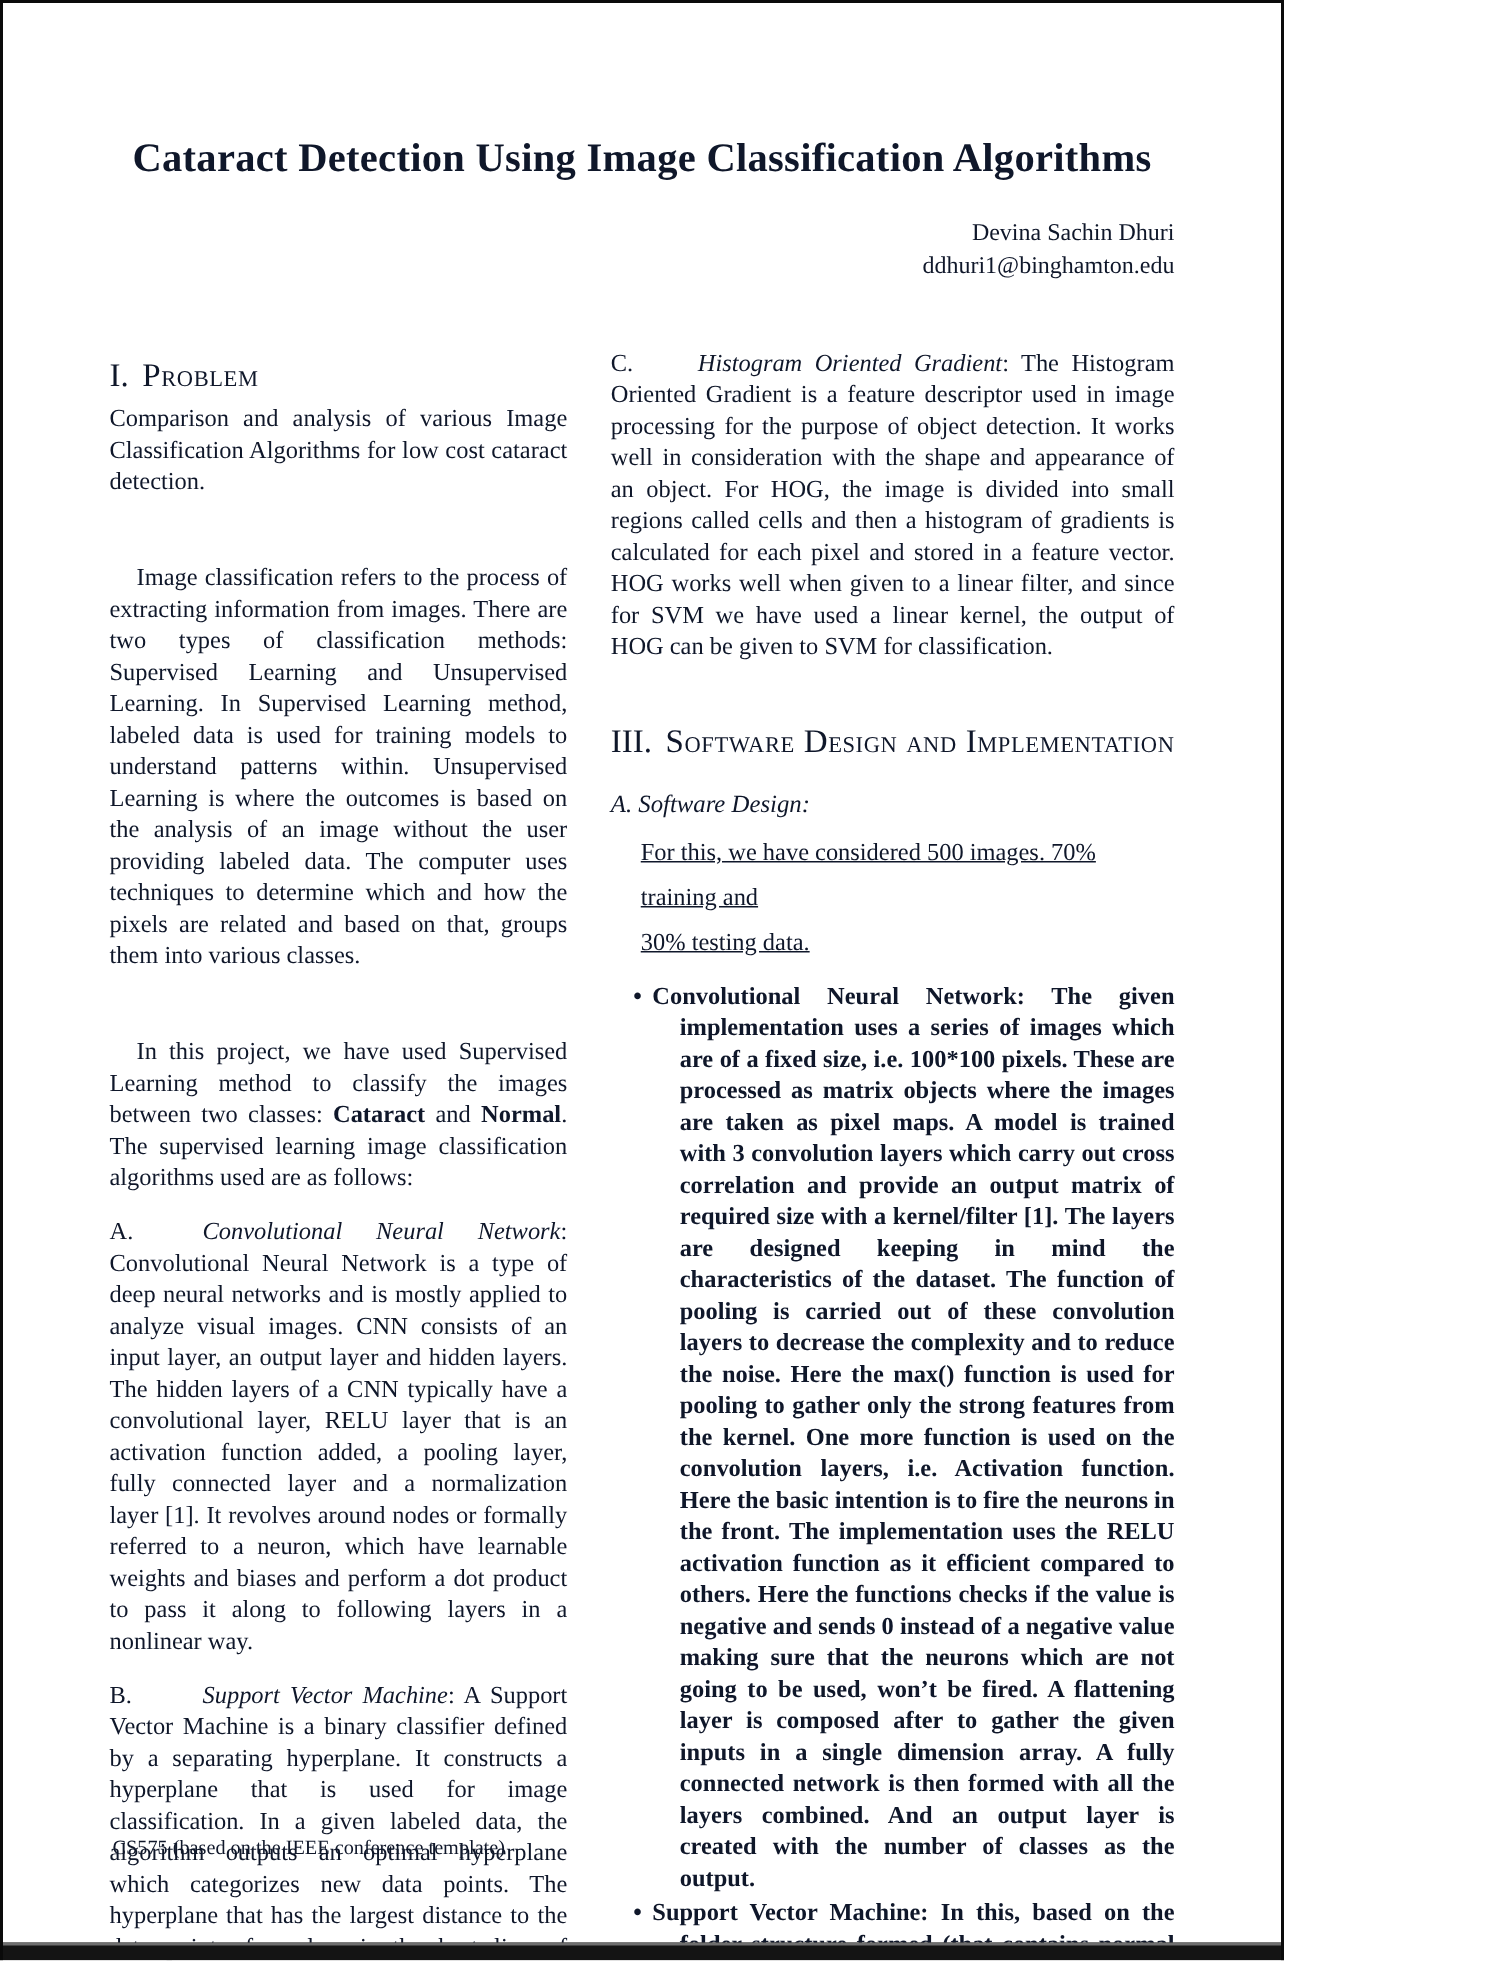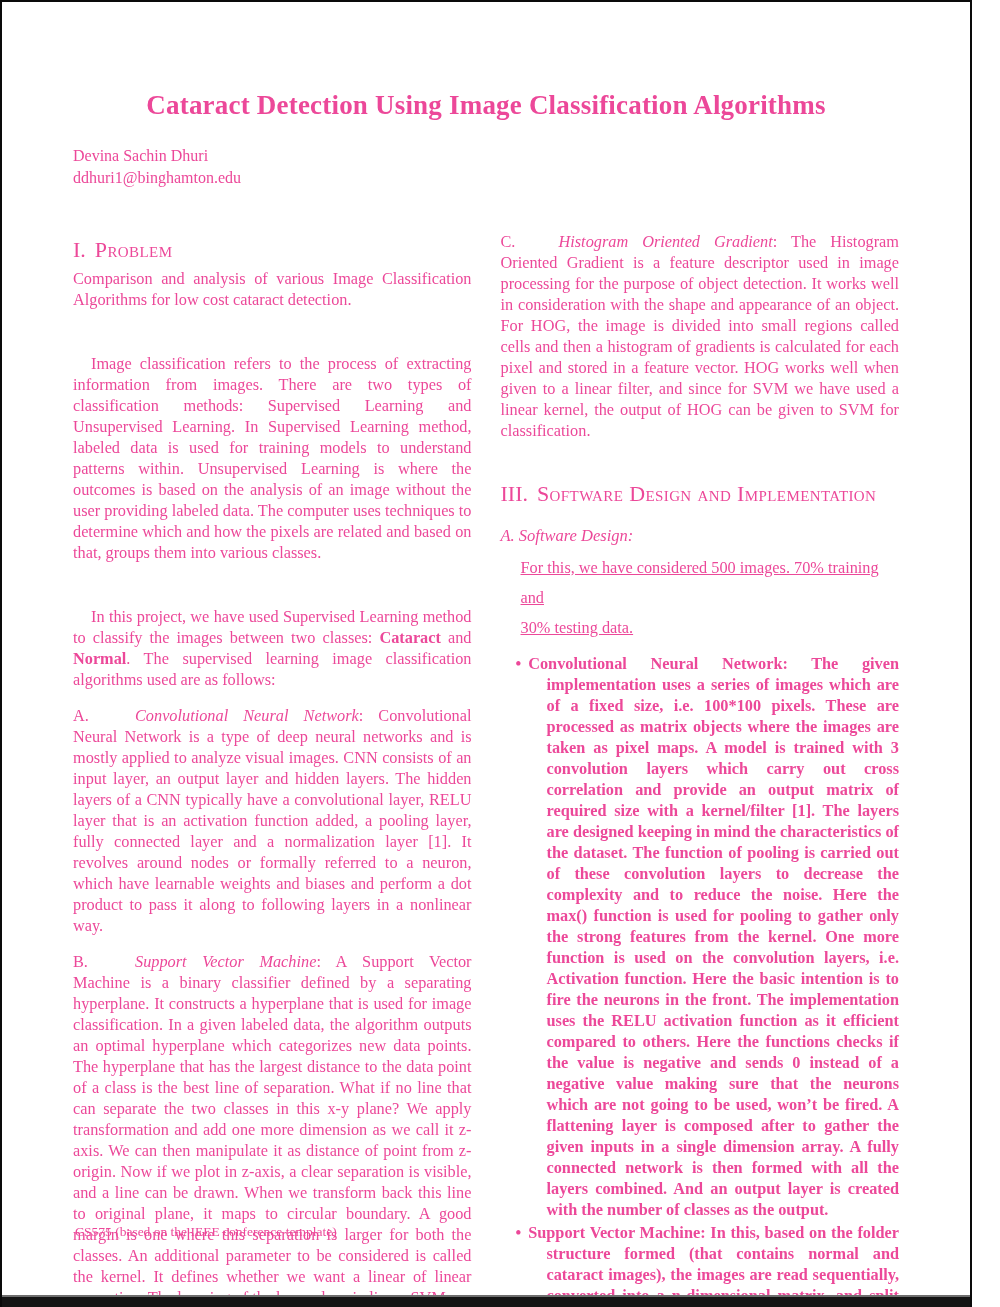--- a/index.html
+++ b/index.html
@@ -1,39 +1,39 @@
 <!DOCTYPE html>
 <html><head>
 <meta charset="utf-8">
 <style>
   * { margin: 0; padding: 0; box-sizing: border-box; }
   html, body { background: #ffffff; }
   .page {
     position: relative;
-    width: 972px;
+    width: 856px;
     height: 1307px;
     background: #ffffff;
     border-top: 2px solid #0a0a0a;
     border-left: 2px solid #0a0a0a;
     border-right: 2px solid #0a0a0a;
     overflow: hidden;
     font-family: "Liberation Serif", serif;
-    color: #ec4899;
+    color: #0f172a;
   }
   .content { padding: 0 71px; }
   .paper-title {
     margin-top: 88px;
     text-align: center;
     font-size: 27px;
     font-weight: bold;
     letter-spacing: 0.2px;
   }
   .author-block {
     margin-top: 24px;
-    text-align: left;
+    text-align: right;
     font-size: 16px;
     line-height: 22px;
   }
   .columns {
     display: flex;
     gap: 29px;
     margin-top: 42px;
   }
   .col { width: 413px; font-size: 16.3px; line-height: 21px; text-align: justify; }
   .sec-heading {

